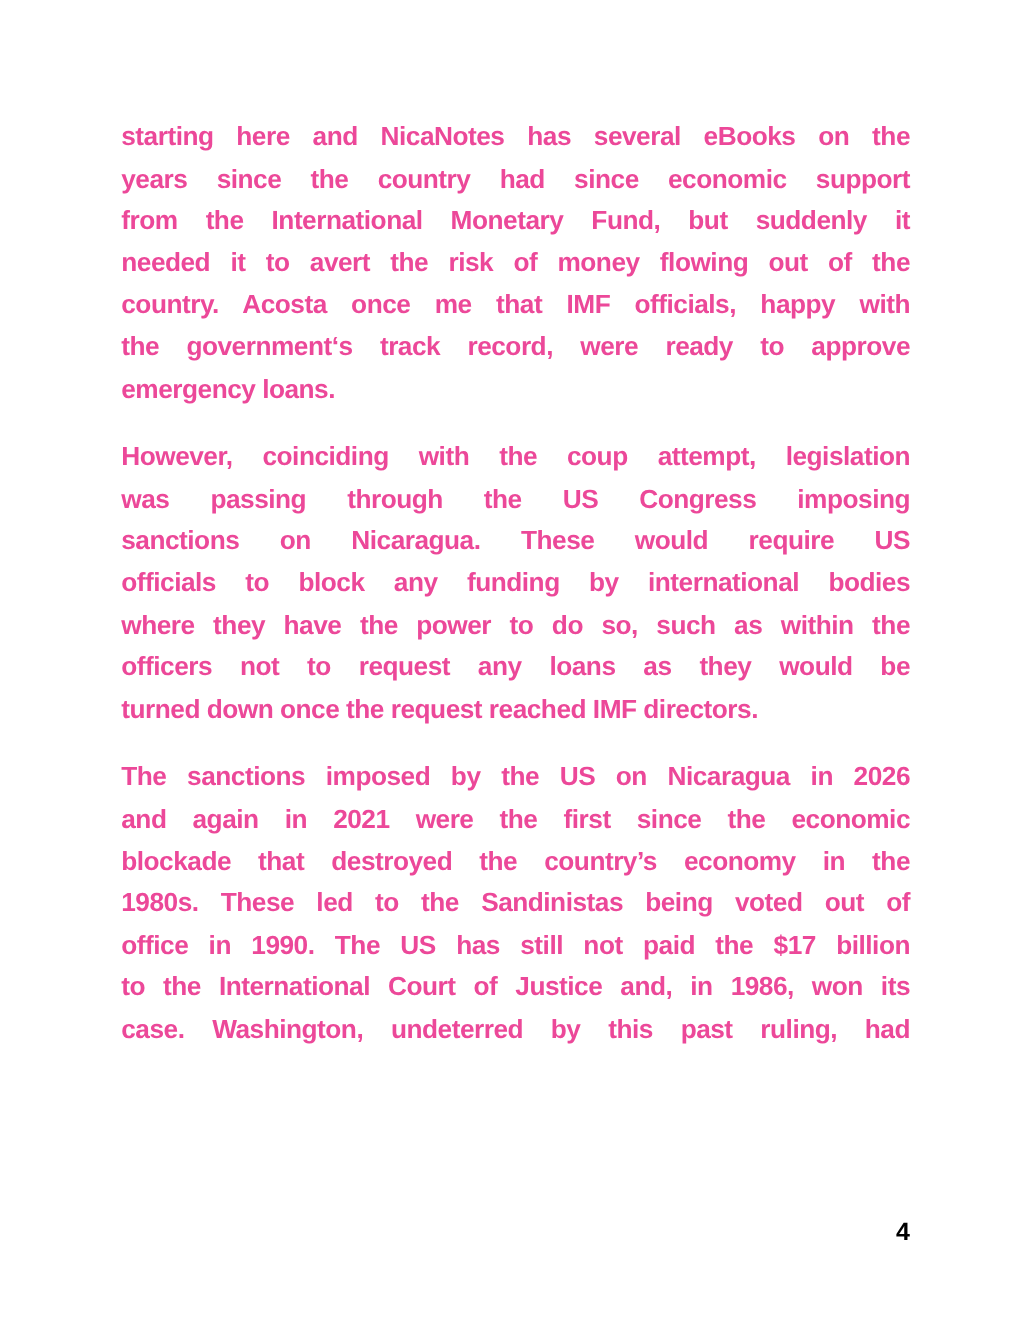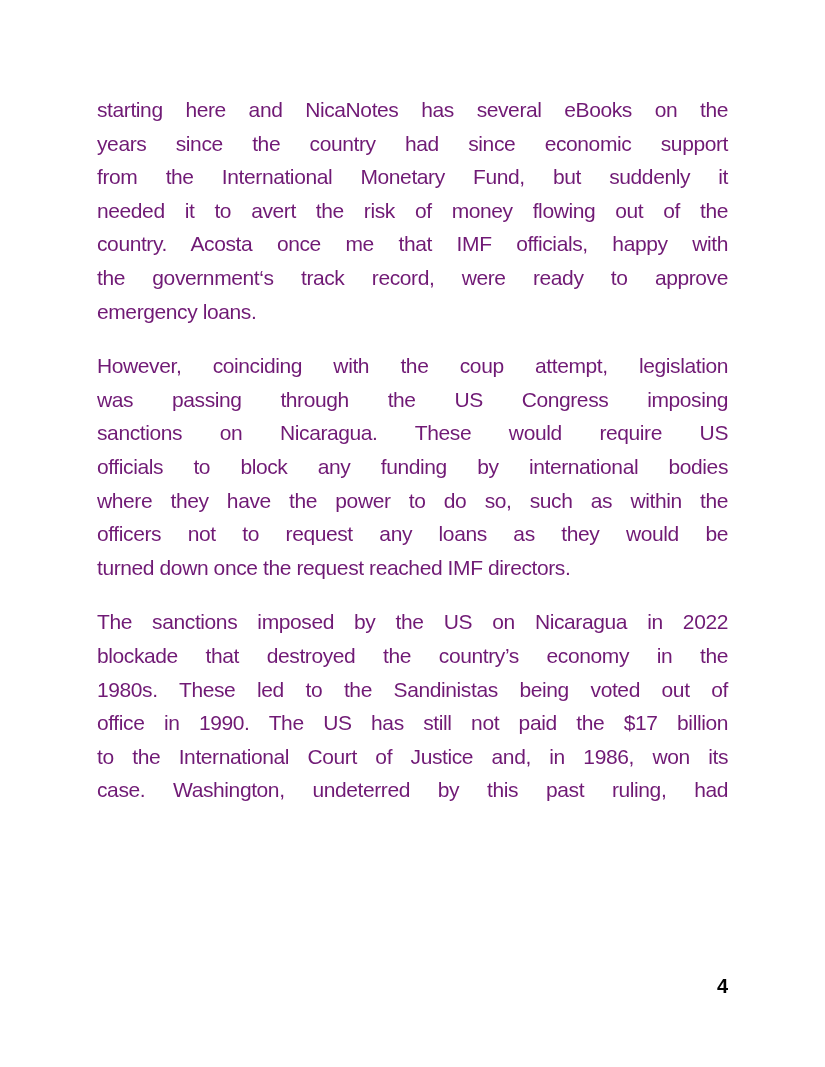--- a/index.html
+++ b/index.html
@@ -17,25 +17,25 @@
   }
   .content {
     position: absolute;
     left: 97px;
     top: 93px;
     width: 631px;
     color: #000000;
   }
   .para {
     margin: 0 0 21px 0;
-    font-weight: normal;
+    font-weight: bold;
     font-size: 21px;
     line-height: 33.6px;
     letter-spacing: -0.4px;
-    color: #701a75;
+    color: #ec4899;
   }
   .line {
     text-align: justify;
     text-align-last: justify;
     -moz-text-align-last: justify;
     white-space: normal;
   }
   .line.last {
     text-align-last: left;
     -moz-text-align-last: left;
@@ -72,21 +72,22 @@
       <div class="line">However, coinciding with the coup attempt, legislation</div>
       <div class="line">was passing through the US Congress imposing</div>
       <div class="line">sanctions on Nicaragua. These would require US</div>
       <div class="line">officials to block any funding by international bodies</div>
       <div class="line">where they have the power to do so, such as within the</div>
       <div class="line">officers not to request any loans as they would be</div>
       <div class="line last">turned down once the request reached IMF directors.</div>
     </div>
 
     <div class="para">
-      <div class="line">The sanctions imposed by the US on Nicaragua in 2022</div>
+      <div class="line">The sanctions imposed by the US on Nicaragua in 2026</div>
+      <div class="line">and again in 2021 were the first since the economic</div>
       <div class="line">blockade that destroyed the country’s economy in the</div>
       <div class="line">1980s. These led to the Sandinistas being voted out of</div>
       <div class="line">office in 1990. The US has still not paid the $17 billion</div>
       <div class="line">to the International Court of Justice and, in 1986, won its</div>
       <div class="line">case. Washington, undeterred by this past ruling, had</div>
     </div>
 
   </div>
 
   <div class="page-number">4</div>

